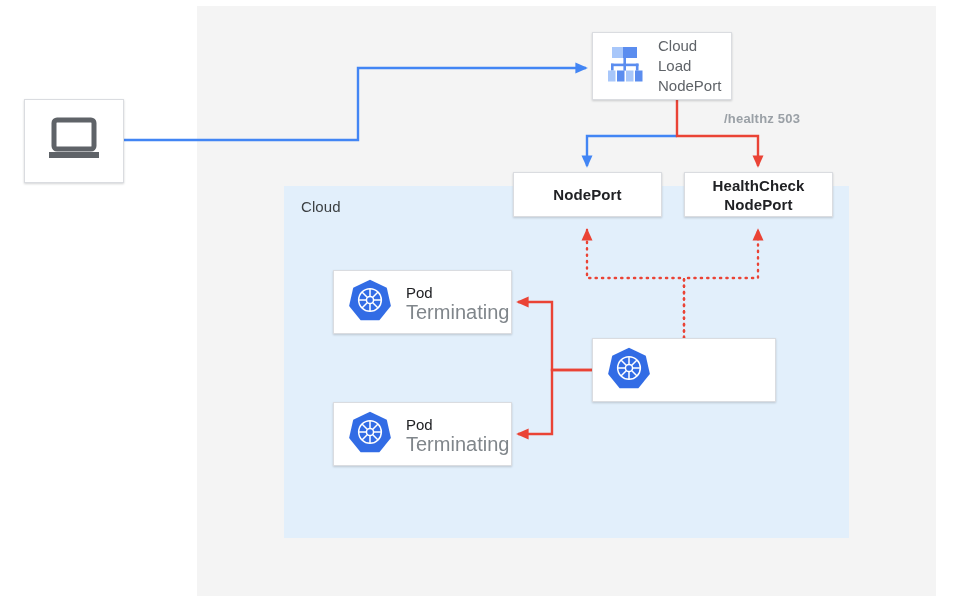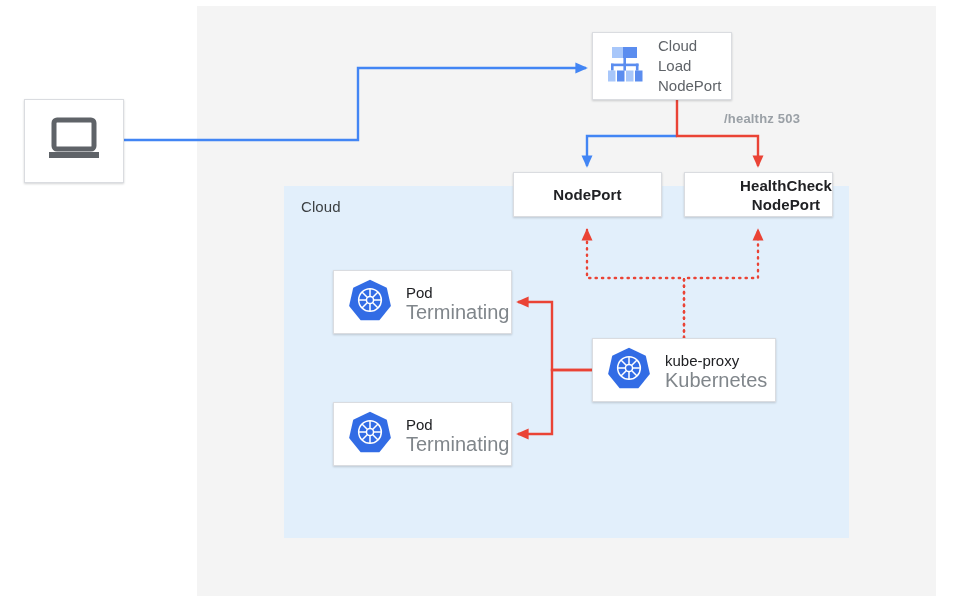--- a/index.html
+++ b/index.html
@@ -67,21 +67,21 @@
     margin-left: 12px;
   }
 
   
   .np-card {
     left: 513px; top: 172px; width: 149px; height: 45px;
     display: flex; align-items: center; justify-content: center;
   }
   .hcnp-card {
     left: 684px; top: 172px; width: 149px; height: 45px;
-    display: flex; align-items: center; justify-content: flex-end;
+    display: flex; align-items: center; justify-content: center;
   }
   .np-label {
     font-size: 15px; font-weight: bold; color: #202124;
     text-align: center; line-height: 19px; letter-spacing: .1px;
   }
 
   
   .pod-card-1 { left: 333px; top: 270px; width: 179px; height: 64px; }
   .pod-card-2 { left: 333px; top: 402px; width: 179px; height: 64px; }
   .pod-card-1, .pod-card-2 {
@@ -258,19 +258,15 @@
           <line x1="32" y1="37.2" x2="32" y2="48.5"></line>
           <line x1="15.5" y1="32" x2="26.8" y2="32"></line>
           <line x1="37.2" y1="32" x2="48.5" y2="32"></line>
           <line x1="20.3" y1="20.3" x2="28.3" y2="28.3"></line>
           <line x1="35.7" y1="35.7" x2="43.7" y2="43.7"></line>
           <line x1="43.7" y1="20.3" x2="35.7" y2="28.3"></line>
           <line x1="28.3" y1="35.7" x2="20.3" y2="43.7"></line>
         </g>
       </svg>
     </span>
-    <div class="node-text">
-      <div class="node-title">kube-proxy</div>
-      <div class="node-sub">Kubernetes</div>
-    </div>
   </div>
 
 </div>
 
 </body></html>

